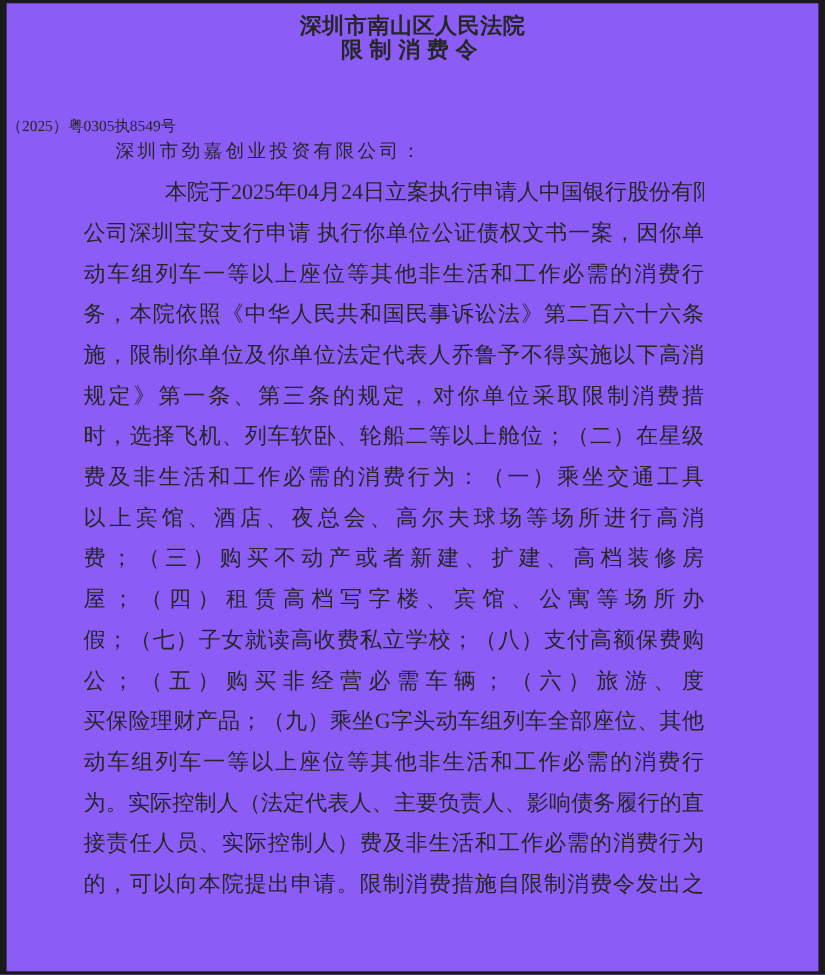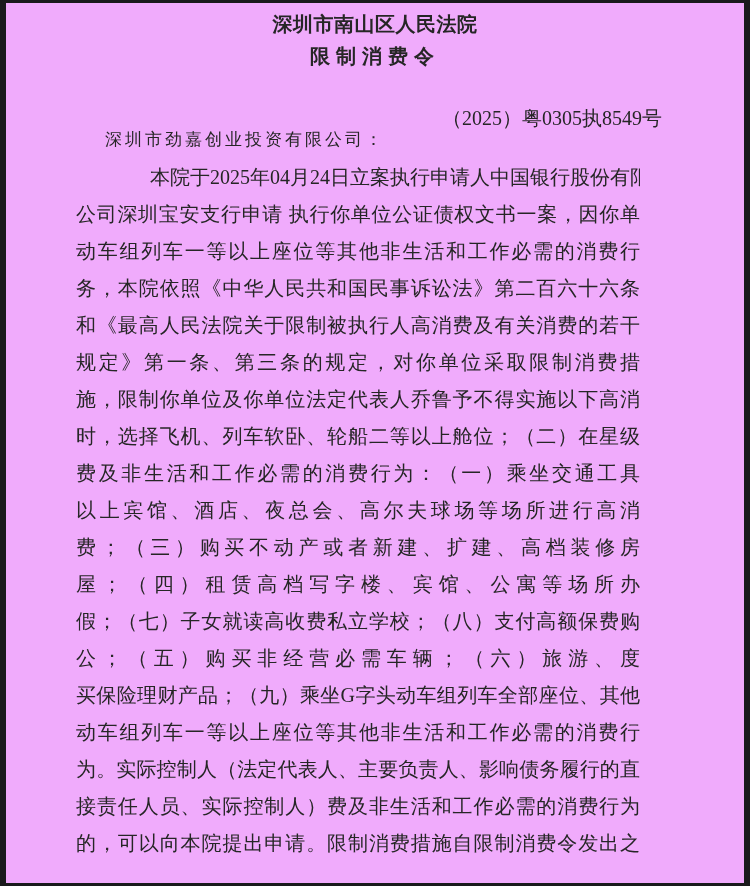--- a/index.html
+++ b/index.html
@@ -7,46 +7,44 @@
     width: 750px; height: 886px;
     background: #1a1a1c;
     overflow: hidden;
     position: relative;
     font-family: "Liberation Serif", "DejaVu Serif", serif;
   }
   .page {
     position: absolute;
     left: 6px; top: 3px;
     width: 738px; height: 880px;
-    background: #f0abfc;
+    background: #8b5cf6;
     color: #262626;
     overflow: hidden;
   }
   .doc-title {
     margin-top: 10px;
     text-align: center;
     font-size: 20px;
     line-height: 22px;
     font-weight: bold;
     letter-spacing: 0.5px;
   }
   .doc-subtitle {
-    margin-top: 12px;
+    margin-top: 0;
     text-align: center;
     font-size: 20px;
     line-height: 22px;
     font-weight: bold;
     letter-spacing: 6px;
-    font-family: Liberation Mono, monospace;
   }
   .case-number {
-    margin-top: 38px;
+    margin-top: 48px;
     margin-right: 82px;
-    text-align: right;
-    font-size: 20px;
+    font-size: 14px;
     line-height: 22px;
   }
   .addressee {
     margin-left: 99px;
     font-size: 17px;
     line-height: 22px;
     letter-spacing: 3px;
   }
   .body-text {
     margin-top: 8px;
@@ -73,23 +71,22 @@
 <div class="page">
   <div class="doc-title">深圳市南山区人民法院</div>
   <div class="doc-subtitle">限制消费令</div>
   <div class="case-number">（2025）粤0305执8549号</div>
   <div class="addressee">深圳市劲嘉创业投资有限公司：</div>
   <div class="body-text">
       <div class="line indent">本院于2025年04月24日立案执行申请人中国银行股份有限</div>
       <div class="line">公司深圳宝安支行申请 执行你单位公证债权文书一案，因你单</div>
       <div class="line">动车组列车一等以上座位等其他非生活和工作必需的消费行</div>
       <div class="line">务，本院依照《中华人民共和国民事诉讼法》第二百六十六条</div>
-      <div class="line">和《最高人民法院关于限制被执行人高消费及有关消费的若干</div>
+      <div class="line">施，限制你单位及你单位法定代表人乔鲁予不得实施以下高消</div>
       <div class="line">规定》第一条、第三条的规定，对你单位采取限制消费措</div>
-      <div class="line">施，限制你单位及你单位法定代表人乔鲁予不得实施以下高消</div>
       <div class="line">时，选择飞机、列车软卧、轮船二等以上舱位；（二）在星级</div>
       <div class="line">费及非生活和工作必需的消费行为：（一）乘坐交通工具</div>
       <div class="line">以上宾馆、酒店、夜总会、高尔夫球场等场所进行高消</div>
       <div class="line">费；（三）购买不动产或者新建、扩建、高档装修房</div>
       <div class="line">屋；（四）租赁高档写字楼、宾馆、公寓等场所办</div>
       <div class="line">假；（七）子女就读高收费私立学校；（八）支付高额保费购</div>
       <div class="line">公；（五）购买非经营必需车辆；（六）旅游、度</div>
       <div class="line">买保险理财产品；（九）乘坐G字头动车组列车全部座位、其他</div>
       <div class="line">动车组列车一等以上座位等其他非生活和工作必需的消费行</div>
       <div class="line">为。实际控制人（法定代表人、主要负责人、影响债务履行的直</div>

